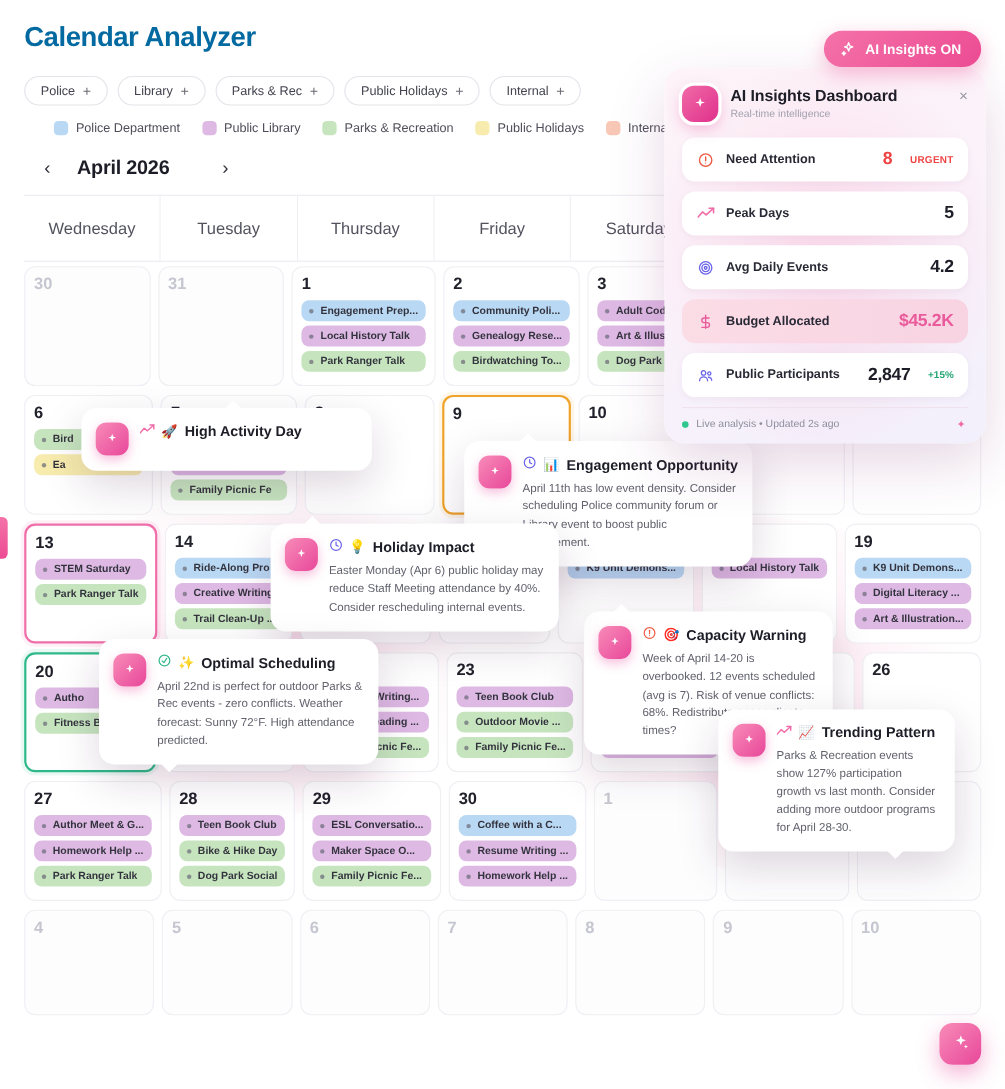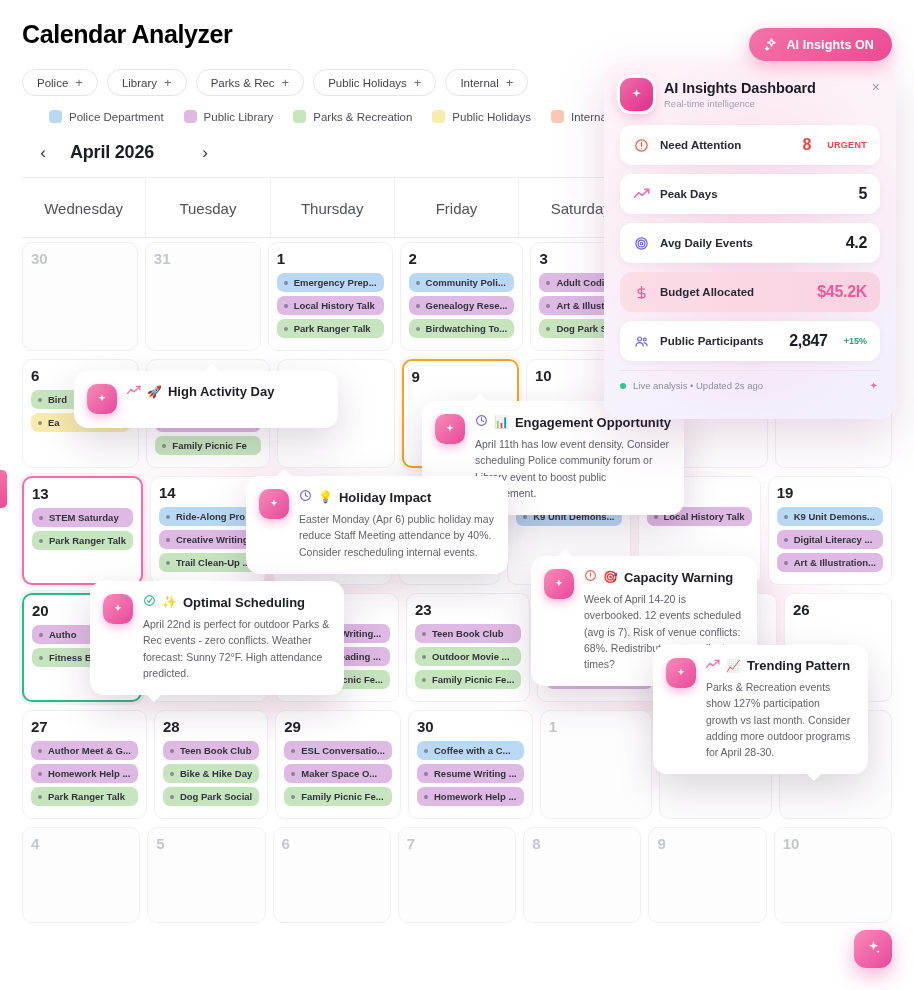--- a/index.html
+++ b/index.html
@@ -12,21 +12,21 @@
   #root {
     position: relative;
     width: 914px; height: 990px;
     background: #ffffff;
     overflow: hidden;
   }
   .page-pad { padding: 20px 22px 0 22px; position: relative; }
 
   
   .app-title {
-    font-size: 25px; font-weight: 800; color: #000000;
+    font-size: 25px; font-weight: 800; color: #0369a1;
     letter-spacing: -0.4px; margin-bottom: 20px;
   }
   .ai-toggle {
     position: absolute; top: 28px; right: 22px;
     background: linear-gradient(135deg, #f472a8 0%, #ec4b93 100%);
     color: #fff; border: none; border-radius: 999px;
     padding: 9px 18px 9px 15px;
     font-size: 12.5px; font-weight: 700; letter-spacing: .1px;
     display: flex; align-items: center; gap: 7px;
     box-shadow: 0 6px 18px rgba(236,75,147,.38);
@@ -117,21 +117,21 @@
   .tip-up, .tip-dn { position: absolute; width: 0; height: 0; }
   .tip-up { top: -7px; border-left: 8px solid transparent; border-right: 8px solid transparent; border-bottom: 8px solid #fff; }
   .tip-dn { bottom: -7px; border-left: 8px solid transparent; border-right: 8px solid transparent; border-top: 8px solid #fff; }
 
   
   .dash {
     position: absolute; top: 62px; right: 18px; width: 292px;
     border-radius: 18px; z-index: 35;
     background: linear-gradient(160deg, #fdf3f8 0%, #fbf2fa 45%, #f2f0fc 100%);
     box-shadow: 0 18px 50px rgba(120,40,110,.18);
-    padding: 16px 16px 28px;
+    padding: 16px 16px 12px;
   }
   .dash::before {
     content:''; position:absolute; inset:-10px; border-radius: 26px;
     background: radial-gradient(ellipse at 50% 50%, rgba(244,114,168,.20), rgba(244,114,168,0) 72%);
     z-index:-1;
   }
   .dash-head { display: flex; align-items: center; gap: 11px; margin-bottom: 14px; position: relative; }
   .dash-logo {
     width: 33px; height: 33px; border-radius: 11px;
     background: linear-gradient(135deg, #f06ba7 0%, #e0308c 100%);
@@ -264,21 +264,21 @@
             <div class="day out">
               <span class="daynum">30</span>
             </div>
             <div class="day out">
               <span class="daynum">31</span>
             </div>
             <div class="day">
               <span class="daynum">1</span>
               <div class="ev police">
                 <span class="dot"></span>
-                <span>Emergency Prep...</span>
+                <span>Engagement Prep...</span>
               </div>
               <div class="ev library">
                 <span class="dot"></span>
                 <span>Local History Talk</span>
               </div>
               <div class="ev parks">
                 <span class="dot"></span>
                 <span>Park Ranger Talk</span>
               </div>
             </div>

